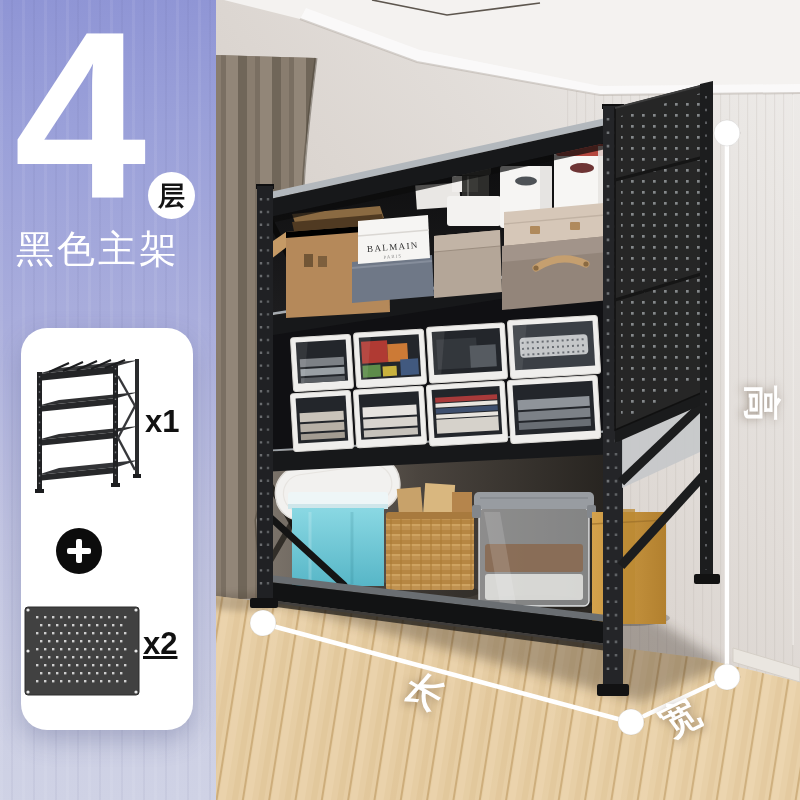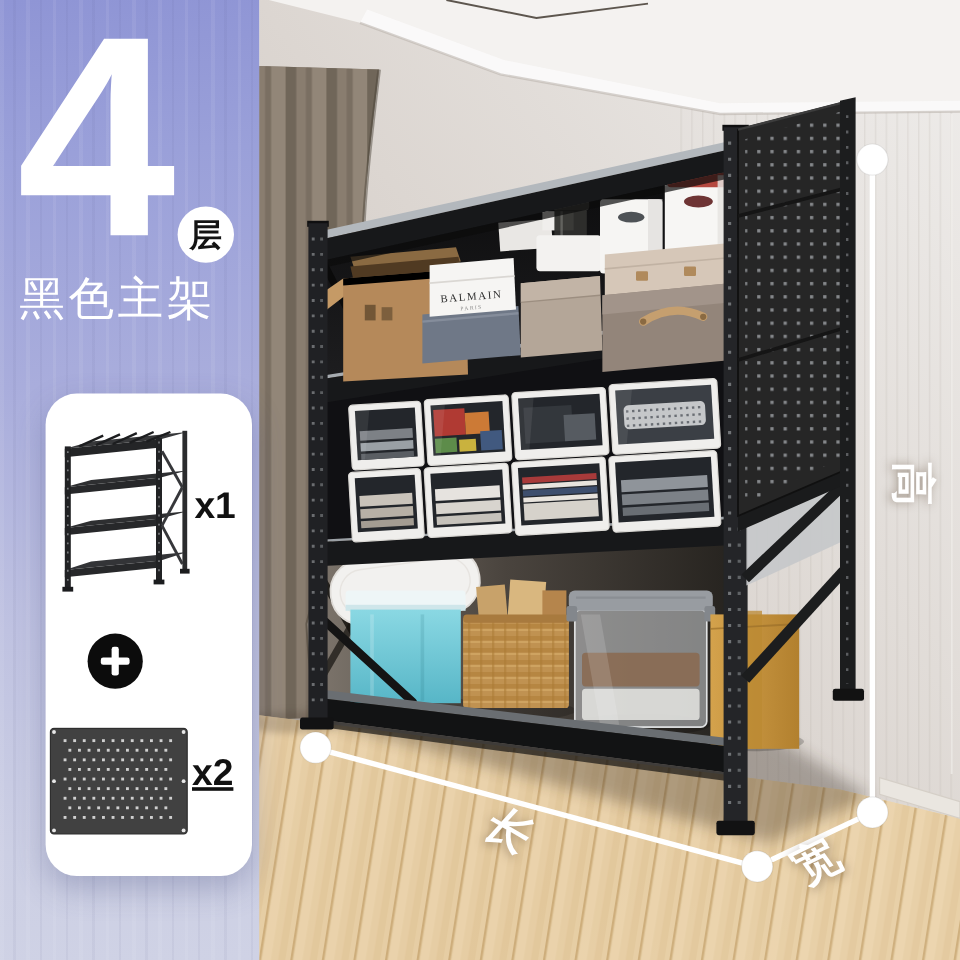--- a/index.html
+++ b/index.html
@@ -12,21 +12,21 @@
     background:linear-gradient(178deg,#8f95d5 0%,#9aa0d9 16%,#a9addc 40%,#bfc2e1 65%,#cccfe4 88%,#cfd2e5 100%);}
   .left-panel::after{content:"";position:absolute;inset:0;
     background:repeating-linear-gradient(90deg,rgba(255,255,255,.07) 0 3px,rgba(255,255,255,0) 3px 11px,rgba(60,60,110,.05) 11px 13px,rgba(255,255,255,0) 13px 22px);}
   .tier-number{position:absolute;left:14px;top:-10px;font-size:238px;line-height:1.05;
     font-weight:700;color:#ffffff;z-index:2;}
   .tier-circle{position:absolute;left:148px;top:172px;width:47px;height:47px;border-radius:50%;
     background:#ffffff;display:flex;align-items:center;justify-content:center;
     font-size:27px;font-weight:700;color:#141414;z-index:2;}
   .subtitle{position:absolute;left:16px;top:224px;font-size:38px;font-weight:400;color:#ffffff;
     letter-spacing:3px;white-space:nowrap;z-index:2;}
-  .bundle-card{position:absolute;left:38px;top:328px;width:172px;height:402px;background:#ffffff;
+  .bundle-card{position:absolute;left:21px;top:328px;width:172px;height:402px;background:#ffffff;
     border-radius:26px;box-shadow:0 10px 26px rgba(70,75,125,.30);z-index:2;}
   .mini-shelf{position:absolute;left:8px;top:20px;}
   .qty-main{position:absolute;left:124px;top:76px;font-size:31px;font-weight:700;color:#111;}
   .qty-peg{position:absolute;left:122px;top:298px;font-size:31px;font-weight:700;color:#111;text-decoration:underline;}
   .plus-icon{position:absolute;left:35px;top:200px;width:46px;height:46px;border-radius:50%;background:#0c0c0c;}
   .plus-icon::before,.plus-icon::after{content:"";position:absolute;background:#fff;border-radius:2px;}
   .plus-icon::before{left:11px;top:20px;width:24px;height:6px;}
   .plus-icon::after{left:20px;top:11px;width:6px;height:24px;}
   .peg-thumb{position:absolute;left:3px;top:278px;}
 

